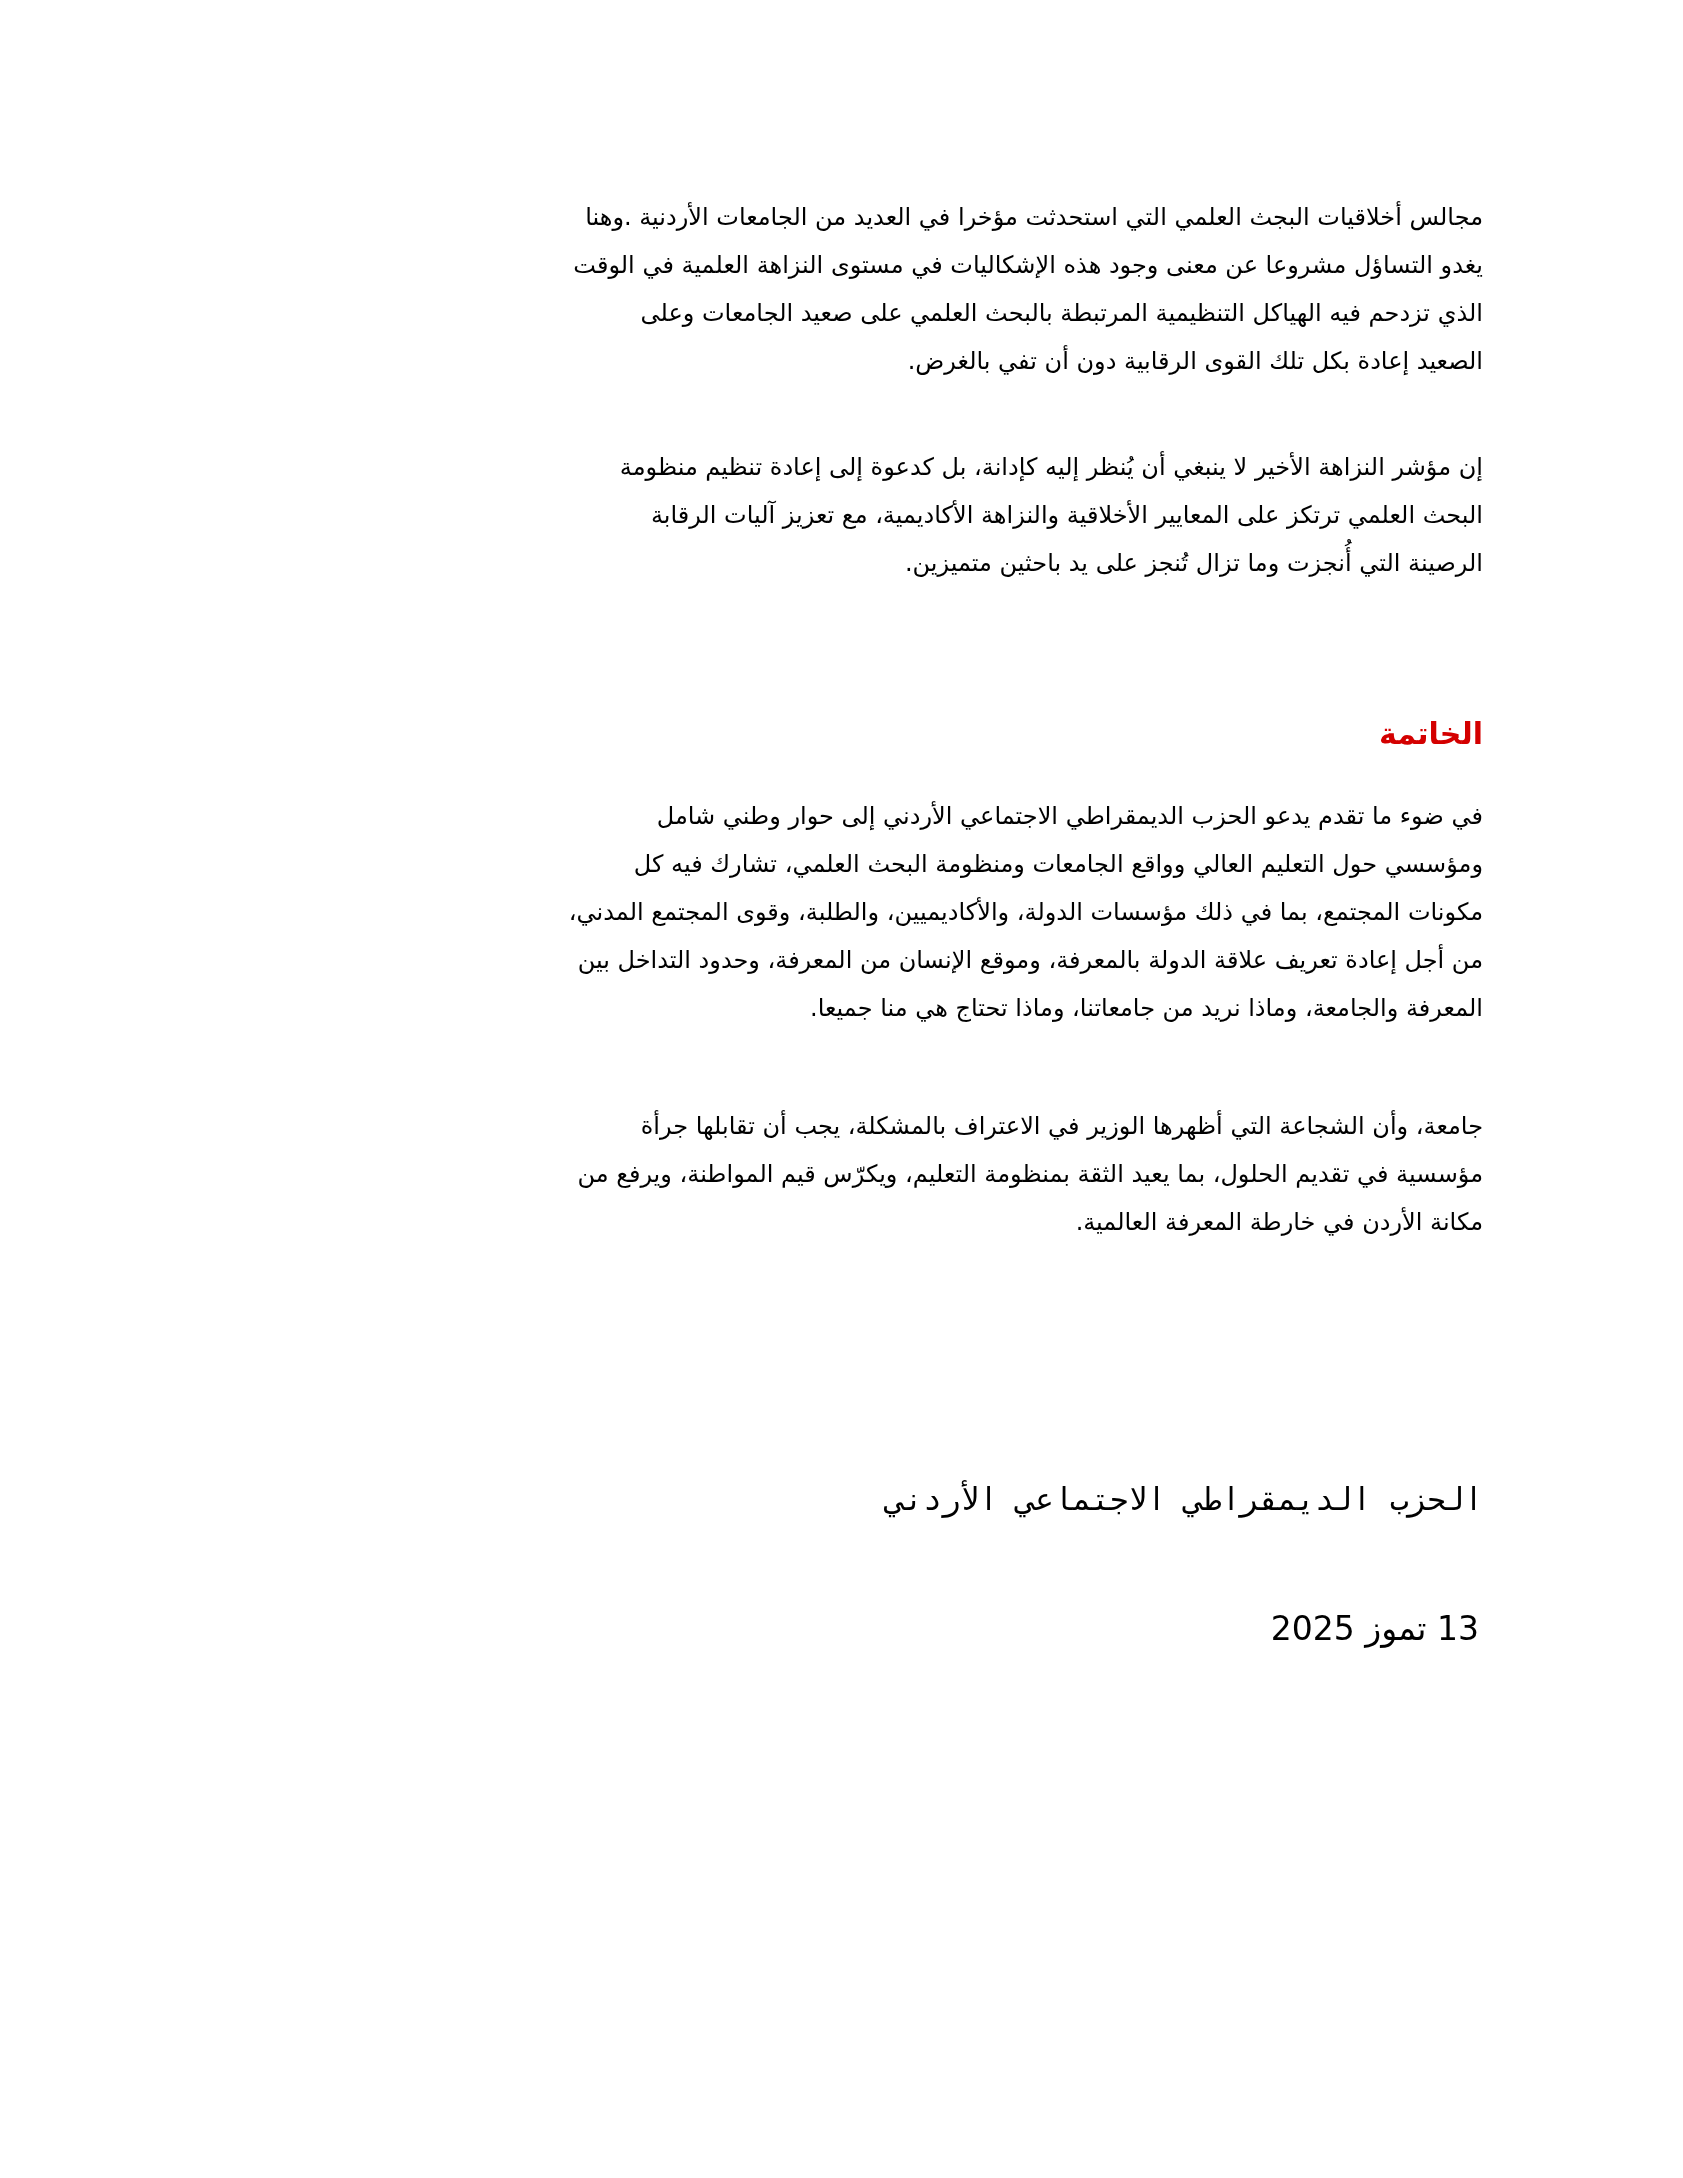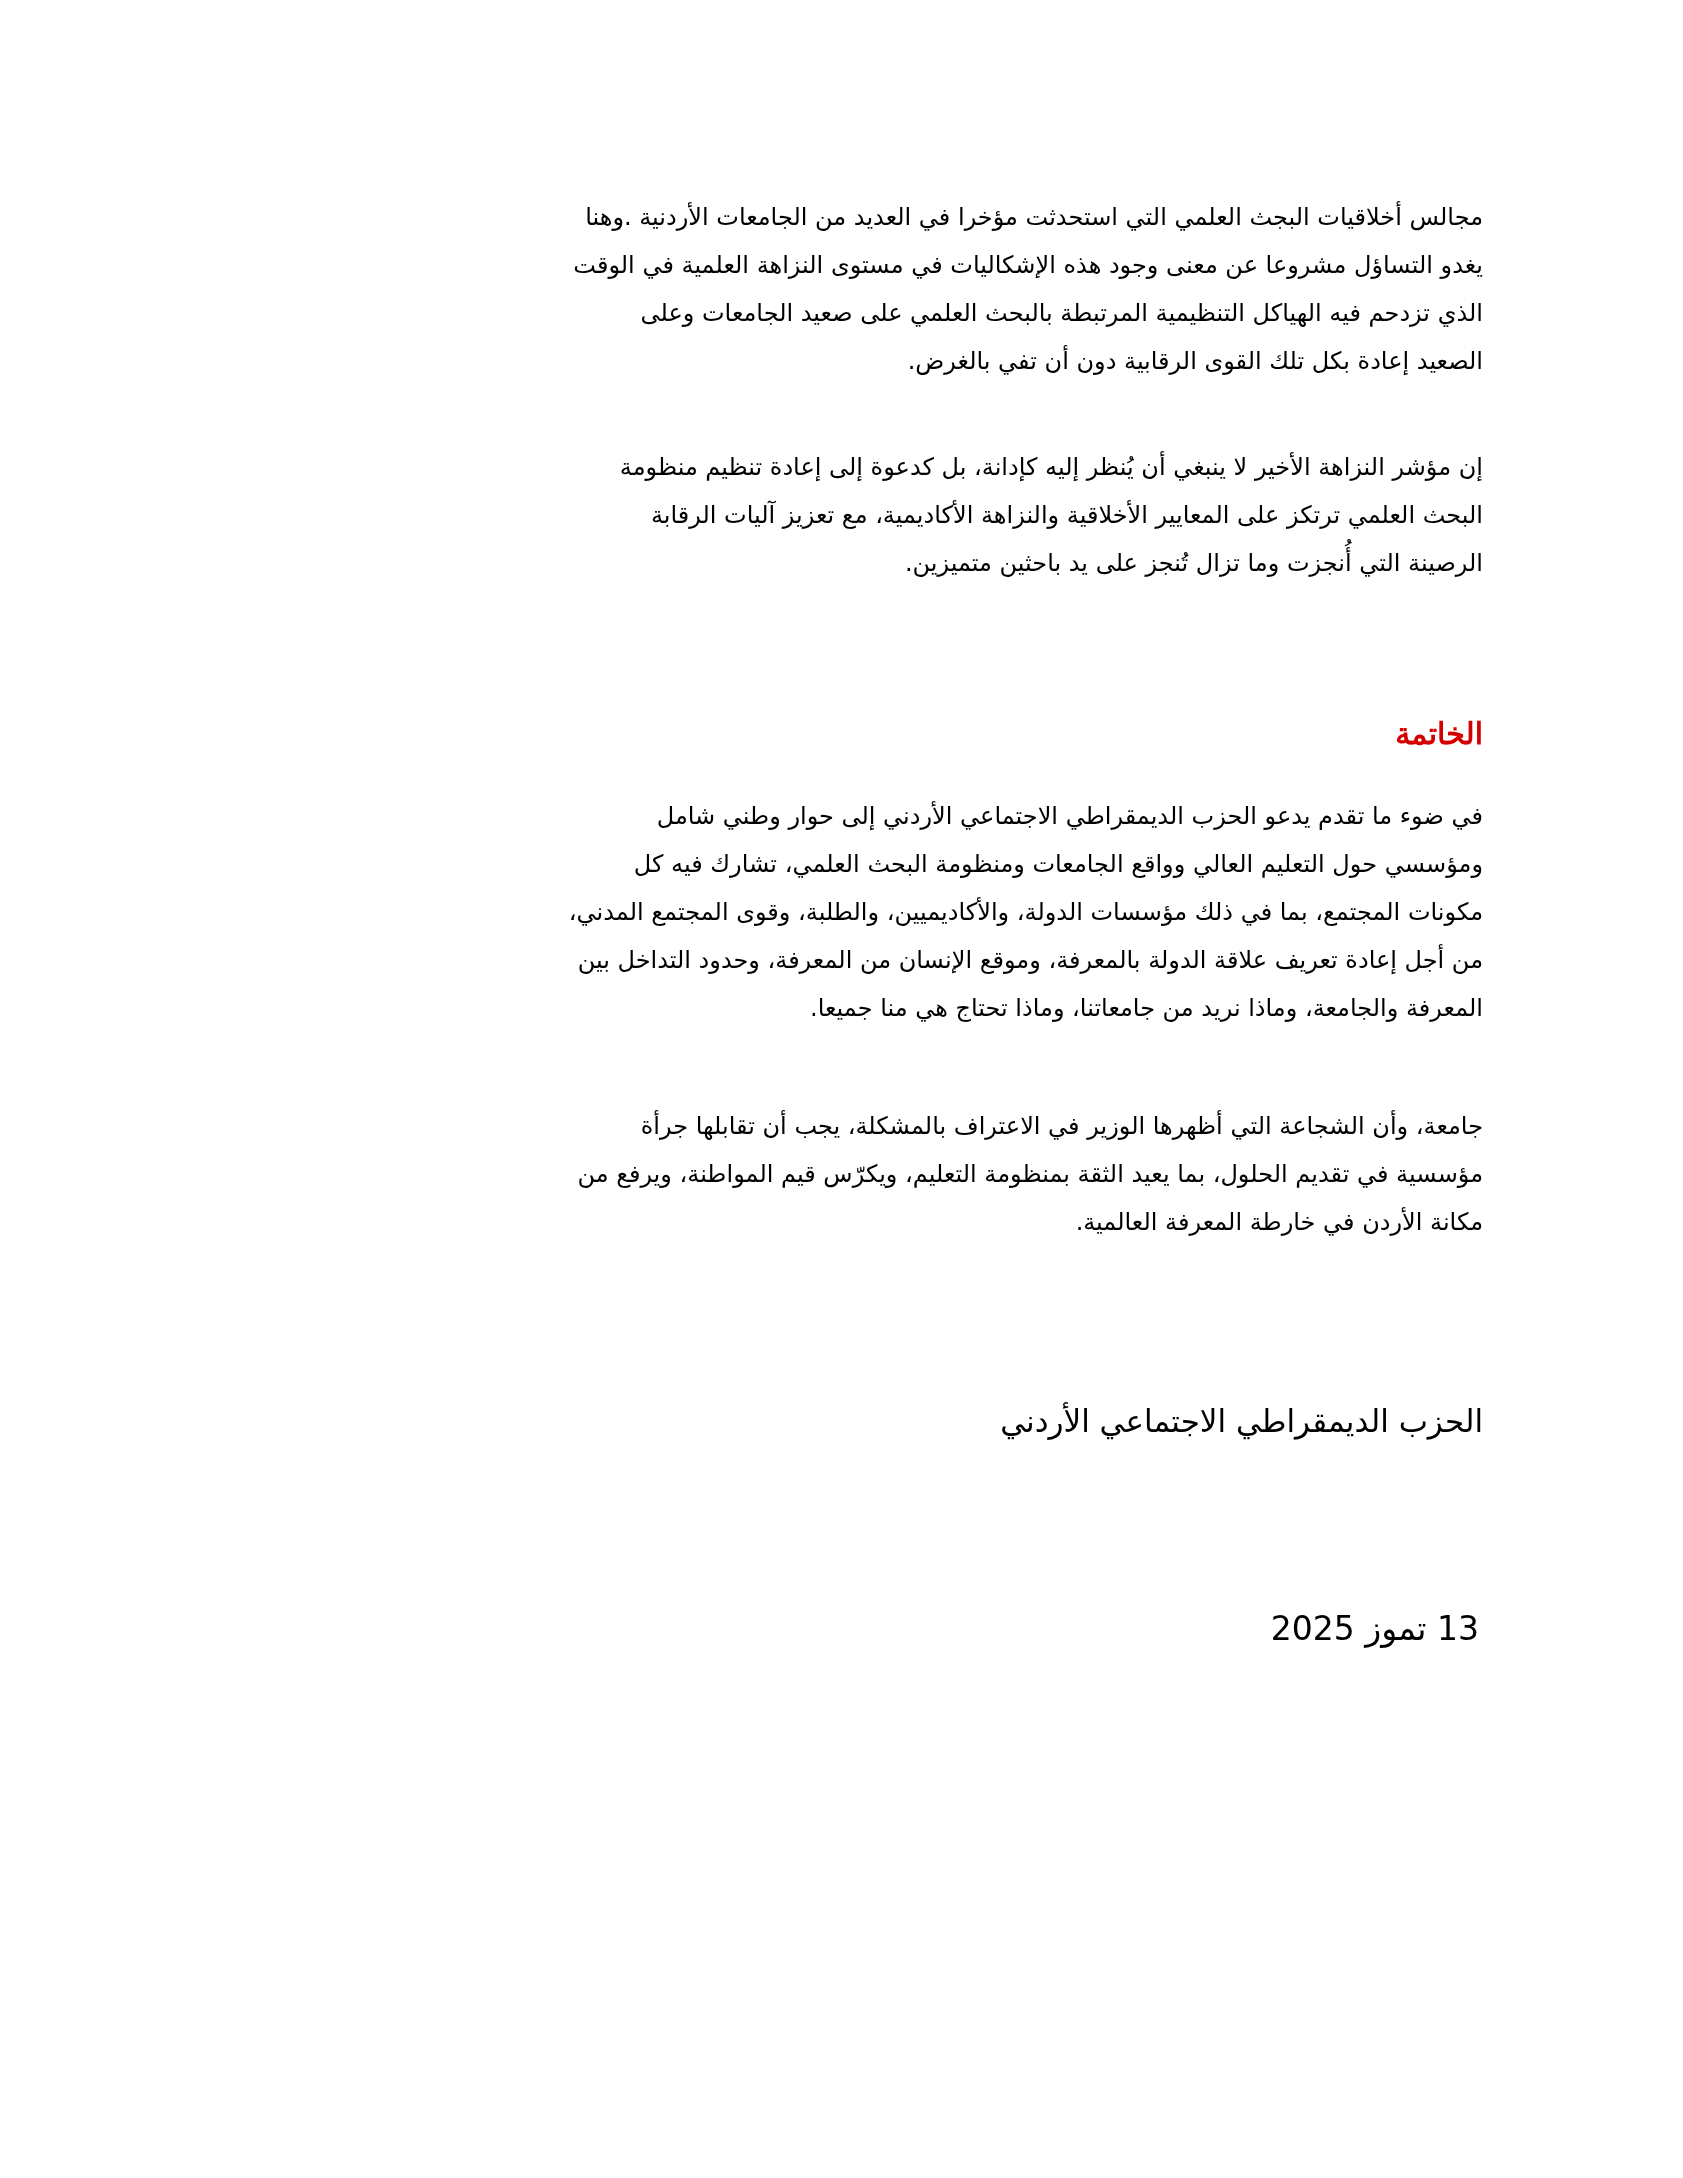--- a/index.html
+++ b/index.html
@@ -38,31 +38,31 @@
     .p1 { position: absolute; top: 0; right: 0; width: 1285px; }
     .p2 { position: absolute; top: 250px; right: 0; width: 1285px; }
     .heading {
       position: absolute;
       top: 517px;
       right: 0;
       font-size: 30px;
       line-height: 48px;
       color: #d40000;
       margin: 0;
-      font-family: Liberation Serif, serif;
     }
     .p3 { position: absolute; top: 599px; right: 0; width: 1285px; }
     .p4b { position: absolute; top: 909px; right: 0; width: 1285px; }
     .signature {
       position: absolute;
-      top: 1204px;
+      top: 1285px;
       right: 0;
       font-size: 31px;
       line-height: 48px;
       margin: 0;
+      font-family: Liberation Mono, monospace;
     }
     .date {
       position: absolute;
       top: 1408px;
       right: 0;
       font-size: 33px;
       line-height: 48px;
       margin: 4px;
       direction: rtl;
       font-family: "DejaVu Sans", "Liberation Sans", sans-serif;

